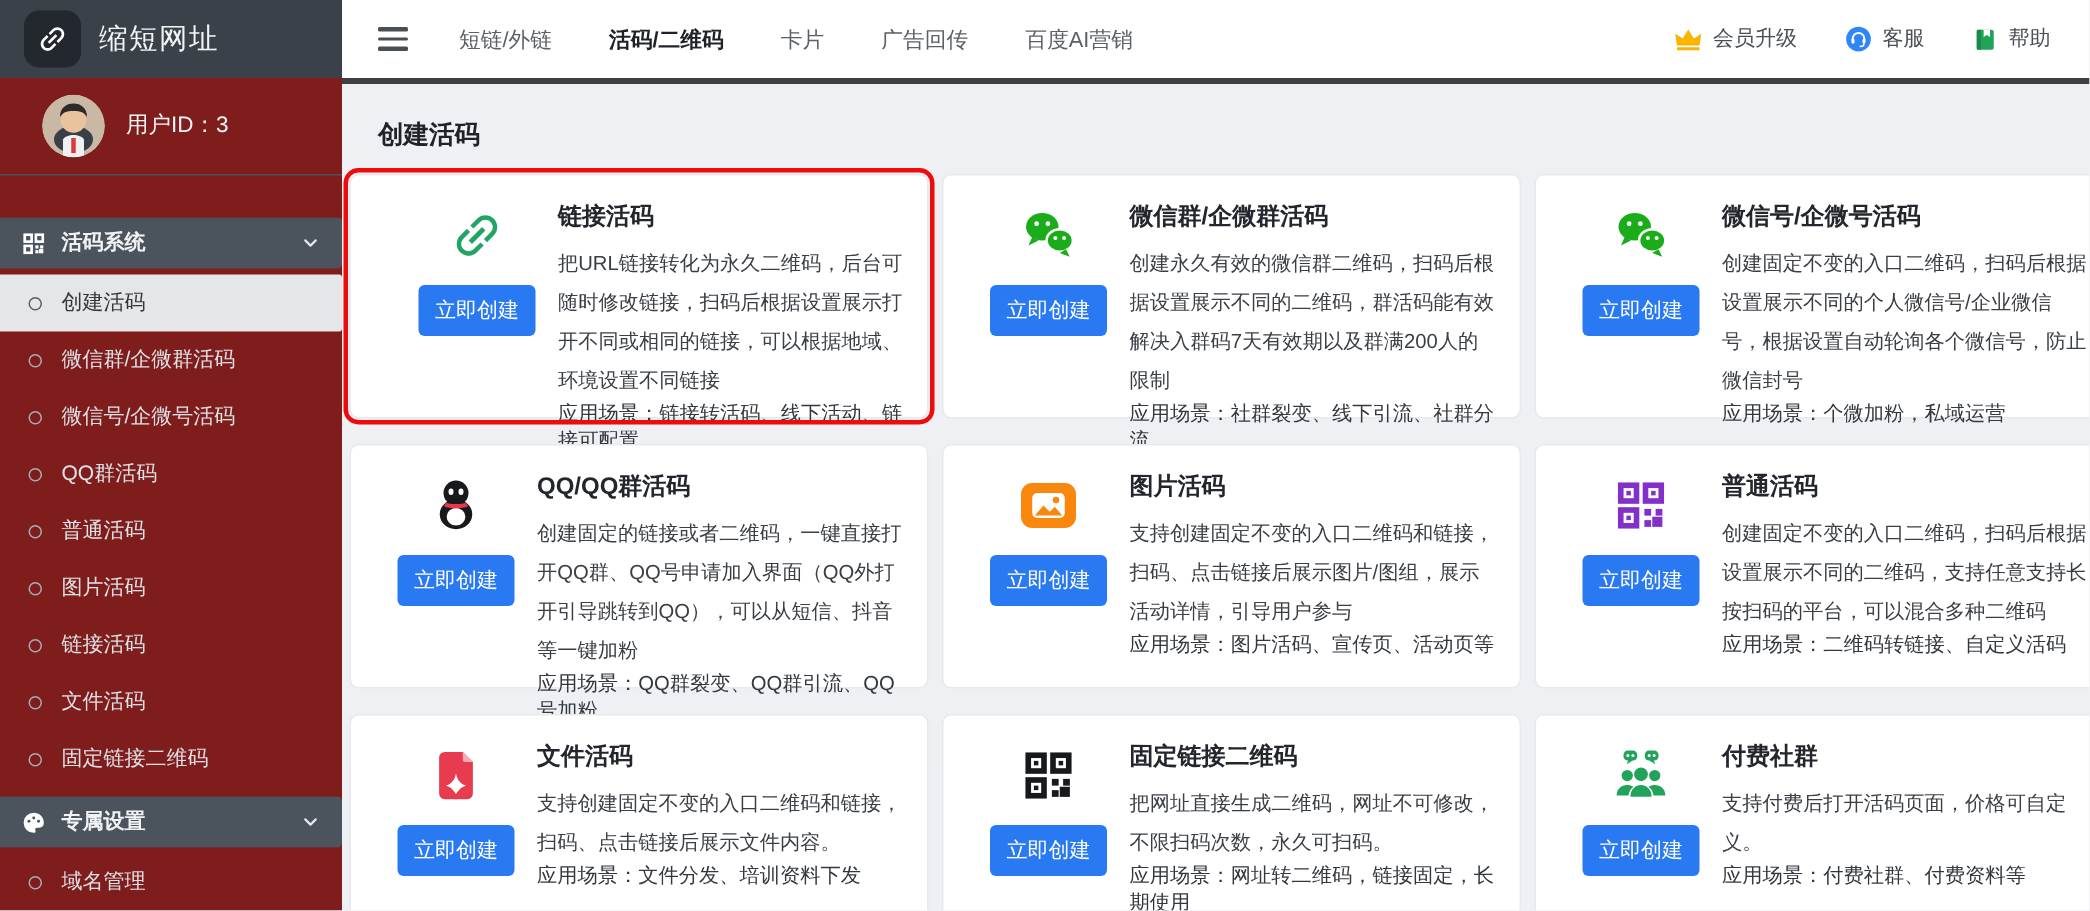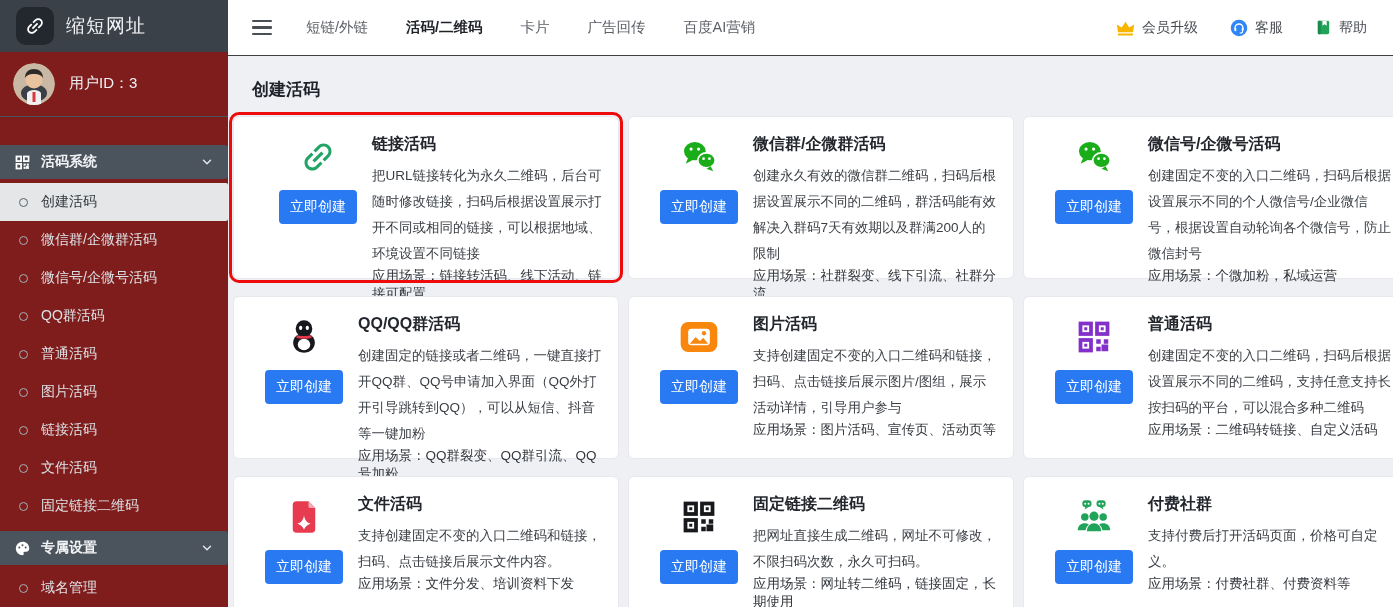--- a/index.html
+++ b/index.html
@@ -5,34 +5,34 @@
   * { margin:0; padding:0; box-sizing:border-box; }
   html,body { width:1393px; height:607px; overflow:hidden; background:#eef0f4;
               font-family:"Liberation Sans", sans-serif; }
   .app { display:flex; width:1393px; height:607px; }
 
   
   .sidebar { width:228px; flex-shrink:0; background:#7f1d1d; color:#e3e6e9; display:flex; flex-direction:column; }
   .logo-row { height:56px; display:flex; align-items:center; gap:12px; padding:0 16px; background:#3a4149; }
   .logo-badge { width:38px; height:38px; border-radius:10px; background:#23272e; display:flex; align-items:center; justify-content:center; flex-shrink:0; }
   .logo-title { font-size:19px; color:#f2f4f6; letter-spacing:1px; }
-  .user-row { height:70px; display:flex; align-items:center; gap:14px; padding:0 13px; border-bottom:1px solid #4b535c; }
+  .user-row { height:70px; display:flex; align-items:center; gap:14px; padding:0 28px; border-bottom:1px solid #4b535c; }
   .avatar { width:42px; height:42px; border-radius:50%; overflow:hidden; flex-shrink:0; }
   .user-id { font-size:15px; color:#f0f2f4; }
   .menu { padding-top:16px; flex:1; }
   .menu-header { height:34px; margin:12px 0 4px 0; display:flex; align-items:center; gap:10px; padding:0 14px; background:#4b535d; font-size:14px; font-weight:600; color:#f0f2f4; border-radius:0 3px 3px 0; cursor:pointer; }
   .menu-header .chev { margin-left:auto; display:flex; }
   .menu-item { height:38px; display:flex; align-items:center; gap:13px; padding:0 16px 0 19px; font-size:14px; color:#dde1e5; cursor:pointer; }
   .menu-item .bullet { width:9px; height:9px; border:1.5px solid #a6adb4; border-radius:50%; flex-shrink:0; }
   .menu-item.active { background:#e4e6e8; color:#33373c; border-radius:0 2px 2px 0; }
   .menu-item.active .bullet { border-color:#5a6067; }
 
   
   .main { flex:1; display:flex; flex-direction:column; min-width:0; }
-  .topnav { height:56px; background:#fff; display:flex; align-items:center; padding:0 26px 0 24px; border-bottom:1px solid #404040; }
+  .topnav { height:56px; background:#fff; display:flex; align-items:center; padding:0 26px 0 24px; border-bottom:4px solid #404040; }
   .hamburger { display:flex; flex-direction:column; gap:4px; margin-right:34px; cursor:pointer; }
   .hamburger span { display:block; width:20px; height:2.5px; background:#4a4f55; border-radius:1px; }
   .tabs { display:flex; gap:38px; }
   .tab { font-size:14.5px; color:#5c6167; cursor:pointer; }
   .tab.active { color:#1f2329; font-weight:700; }
   .nav-right { margin-left:auto; display:flex; gap:32px; align-items:center; }
   .nav-link { display:flex; align-items:center; gap:7px; font-size:14px; color:#4a4f55; cursor:pointer; }
 
   
   .content { flex:1; background:#eef0f4; padding:16px 0 0 5px; overflow:hidden; }

